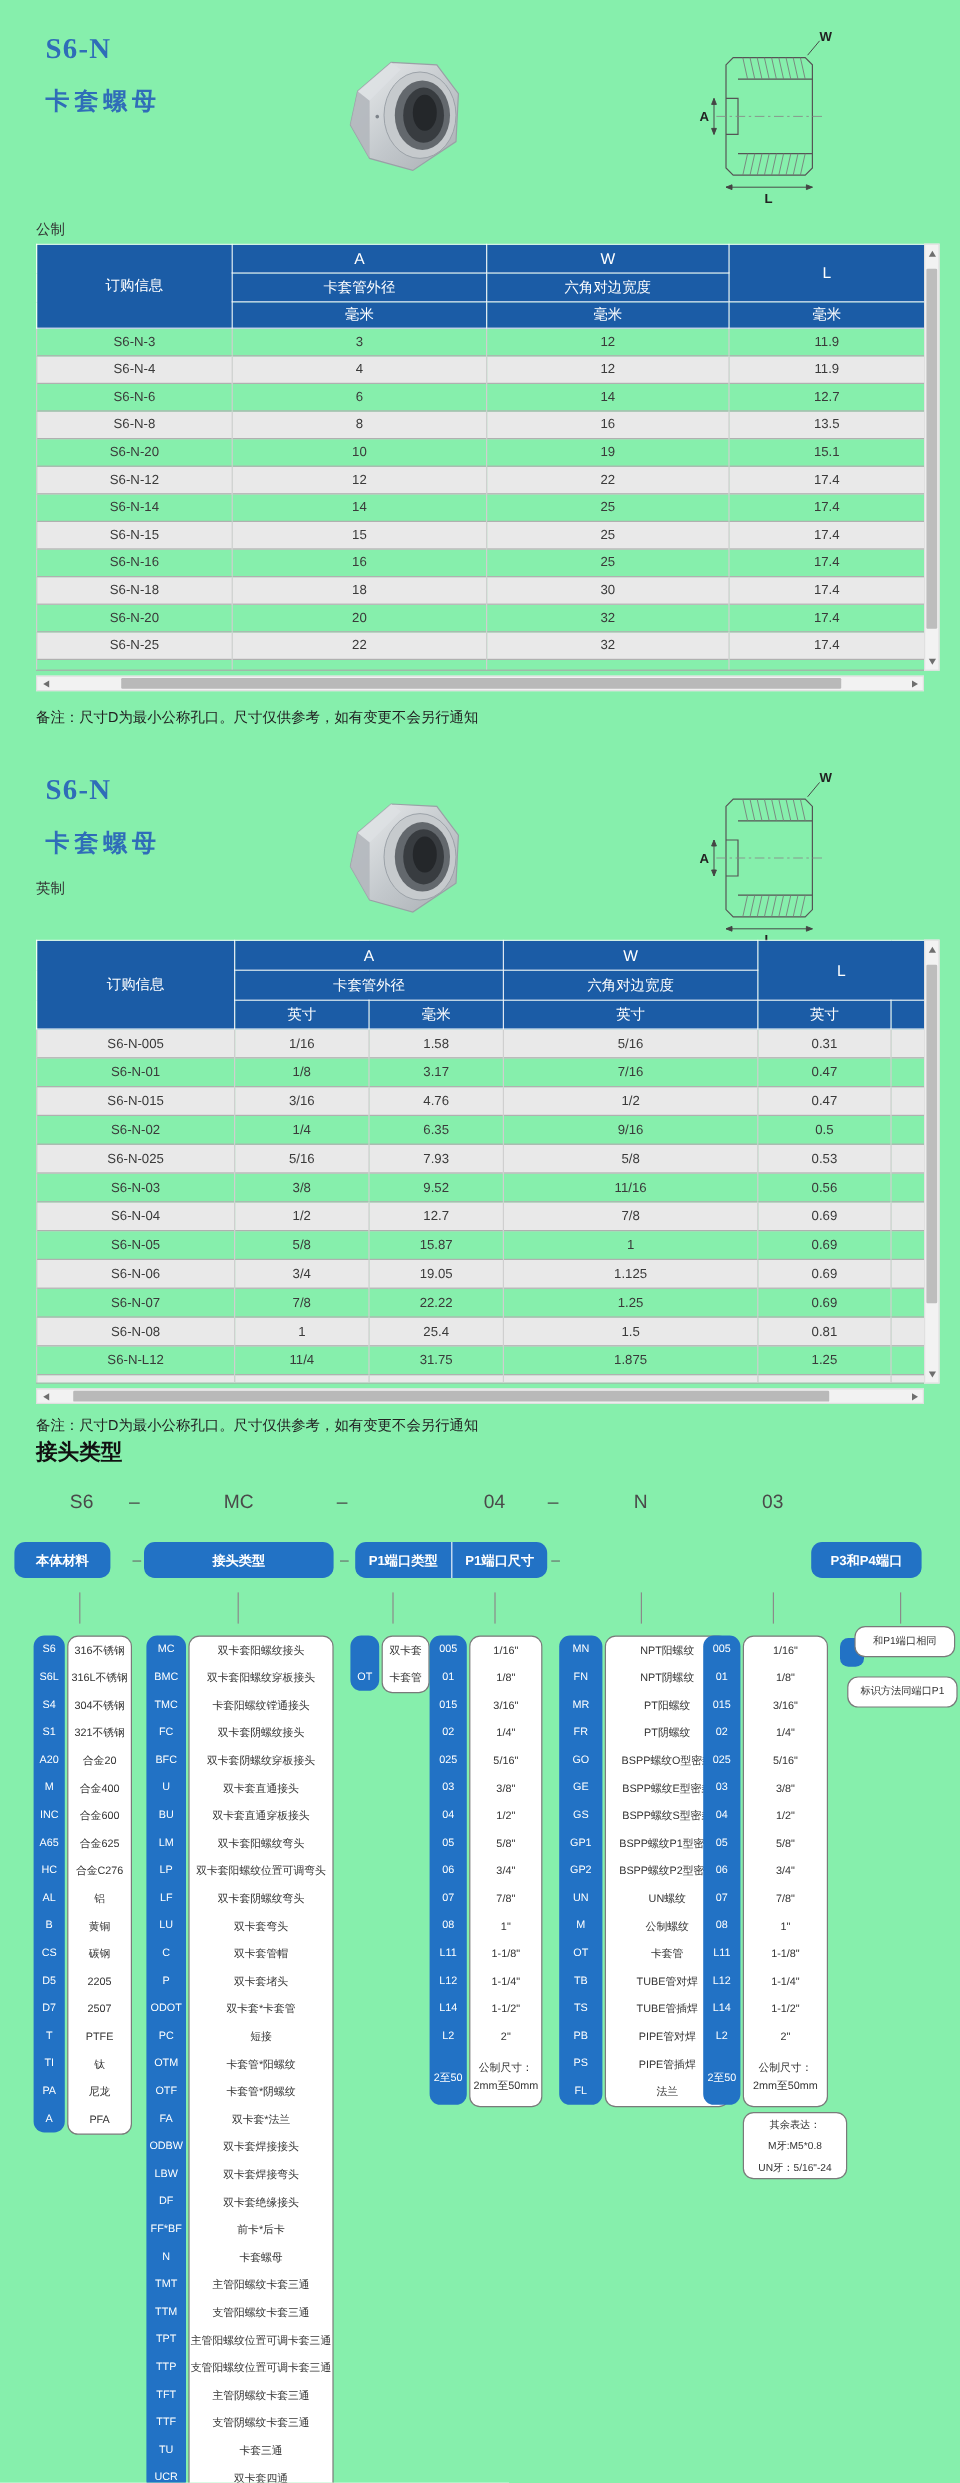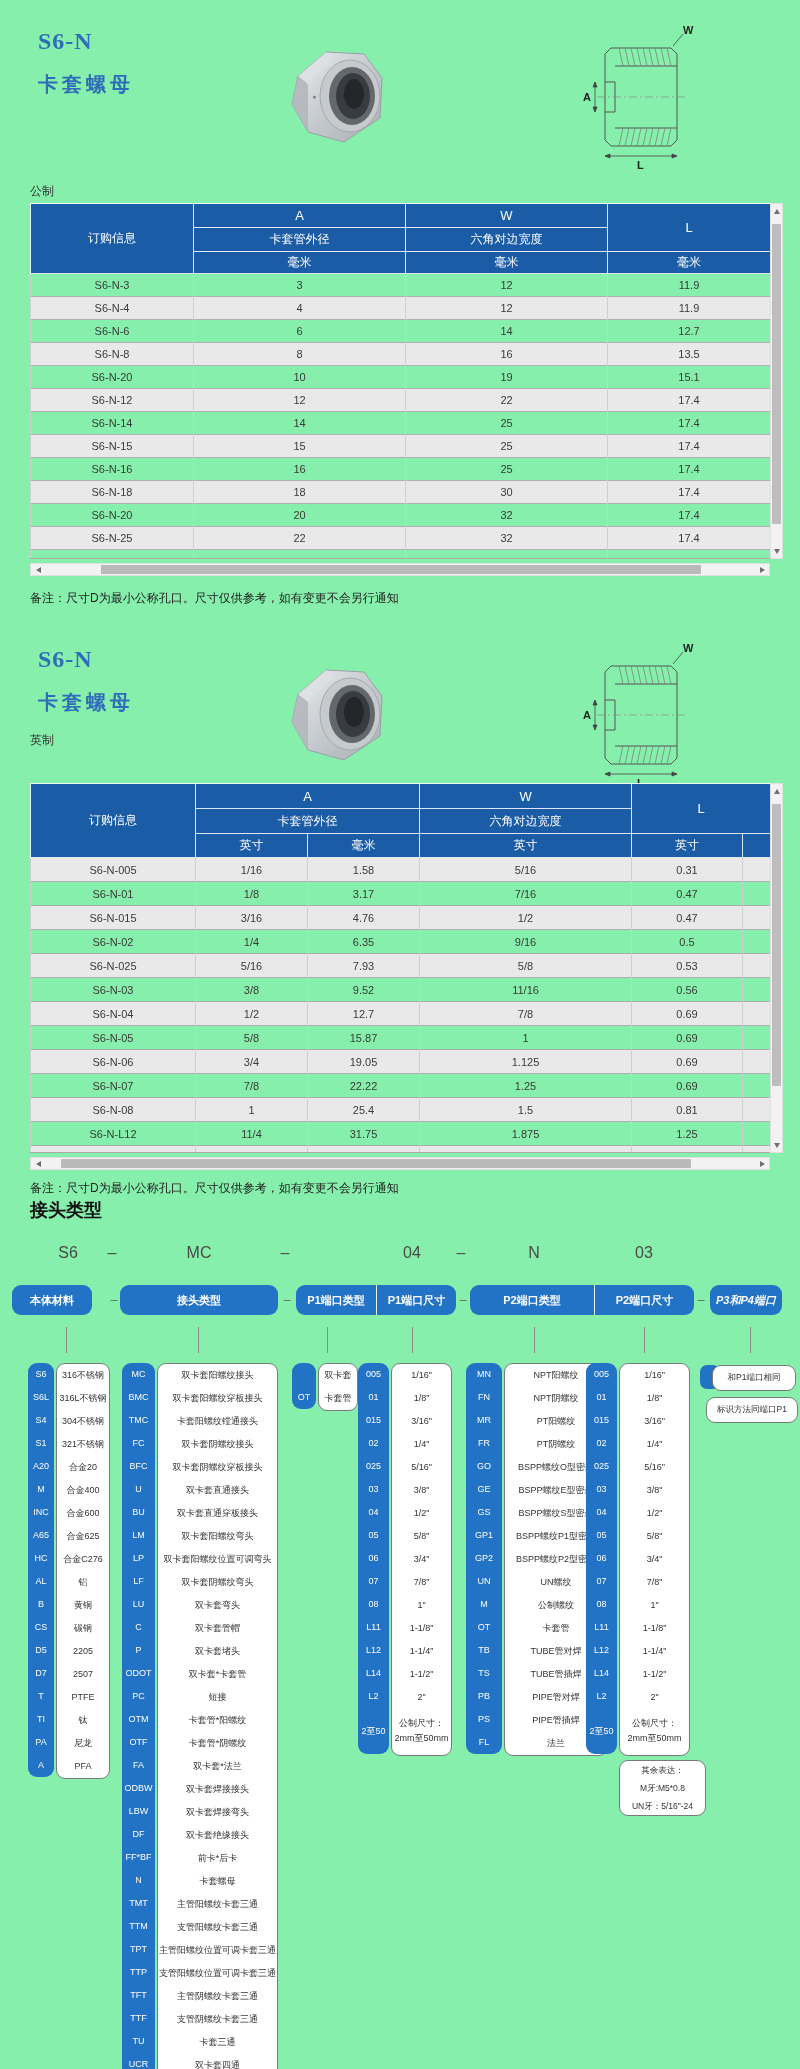--- a/index.html
+++ b/index.html
@@ -507,37 +507,33 @@
 
     <div class="pill" style="left:12px; width:80px;">本体材料</div>
     <span class="pill-dash" style="left:114px;">–</span>
     <div class="pill" style="left:120px; width:158px;">接头类型</div>
     <span class="pill-dash" style="left:287px;">–</span>
     <div class="pill-joined" style="left:296px; width:160px;">
       <div class="half" style="width:80px;">P1端口类型</div>
       <div class="half" style="width:80px;">P1端口尺寸</div>
     </div>
     <span class="pill-dash" style="left:463px;">–</span>
-    <div class="pill-joined" style="left:470px; width:224px;">
-      <div class="half" style="width:124px;">P2端口类型</div>
-      <div class="half" style="width:100px;">P2端口尺寸</div>
-    </div>
     <span class="pill-dash" style="left:701px;">–</span>
-    <div class="pill" style="left:710px; width:72px;font-style:italic;">P3和P4端口</div>
+    <div class="pill" style="left:676px; width:92px;">P3和P4端口</div>
 
     <div class="tick" style="left:66px;"></div>
     <div class="tick" style="left:198px;"></div>
     <div class="tick" style="left:327px;"></div>
     <div class="tick" style="left:412px;"></div>
     <div class="tick" style="left:534px;"></div>
     <div class="tick" style="left:644px;"></div>
     <div class="tick" style="left:750px;"></div>
 
     <div class="p34-badge" style="left:700px; top:135px;"></div>
-    <div class="p34-box" style="left:712px; top:135px; width:84px; ">和P1端口相同</div>
+    <div class="p34-box" style="left:712px; top:125px; width:84px; ">和P1端口相同</div>
     <div class="p34-box" style="left:706px; top:167px; width:92px;">标识方法同端口P1</div>
   <div class="strip" style="left: 28px; width: 26px; top: 133px;">
         <div class="bcode">S6</div>
         <div class="bcode">S6L</div>
         <div class="bcode">S4</div>
         <div class="bcode">S1</div>
         <div class="bcode">A20</div>
         <div class="bcode">M</div>
         <div class="bcode">INC</div>
         <div class="bcode">A65</div>

